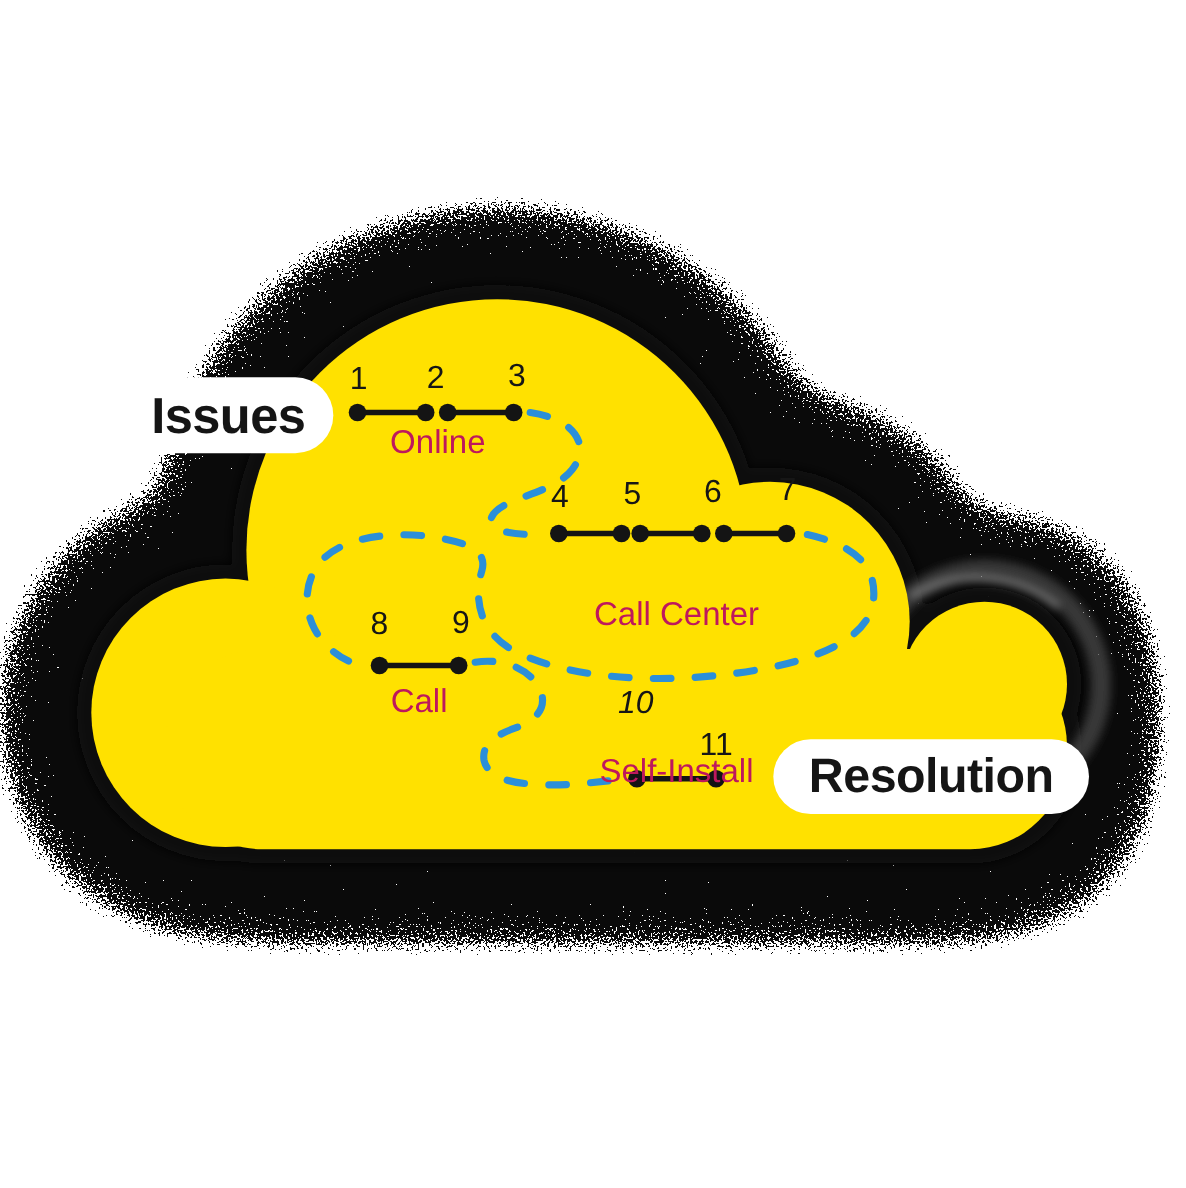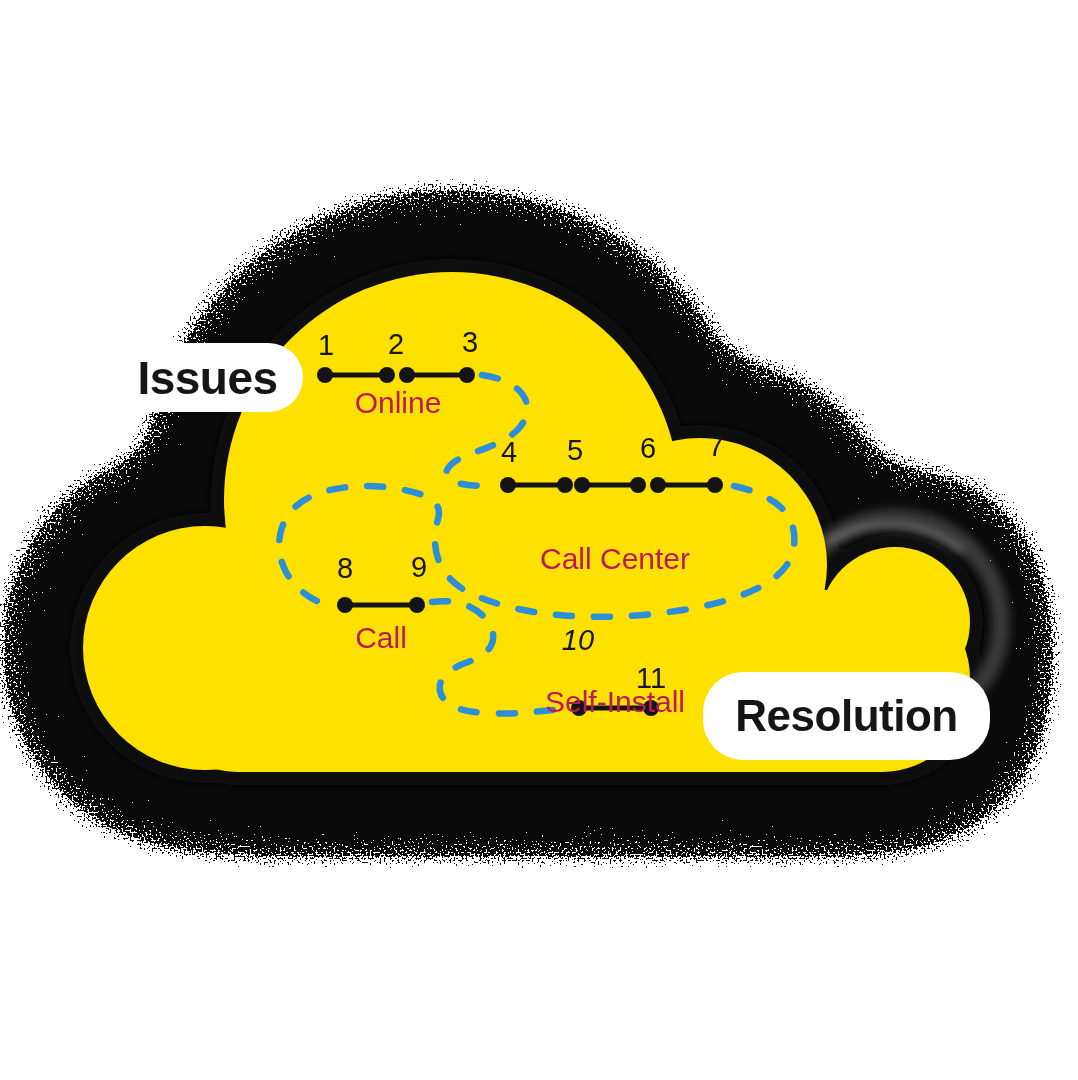--- a/index.html
+++ b/index.html
@@ -19,21 +19,21 @@
     color:#151515;
     font-weight:bold;
     border-radius:40px;
     letter-spacing:-0.5px;
   }
   .badge-issues{
     left:112px;top:343px;width:191px;height:69px;
     font-size:46px;
   }
   .badge-resolution{
-    left:703px;top:672px;width:287px;height:88px;
+    left:703px;top:672px;width:287px;height:68px;
     font-size:44px;
   }
   .num{
     position:absolute;
     transform:translate(-50%,-50%);
     font-size:29px;
     color:#161616;
     white-space:nowrap;
   }
   .caption{

